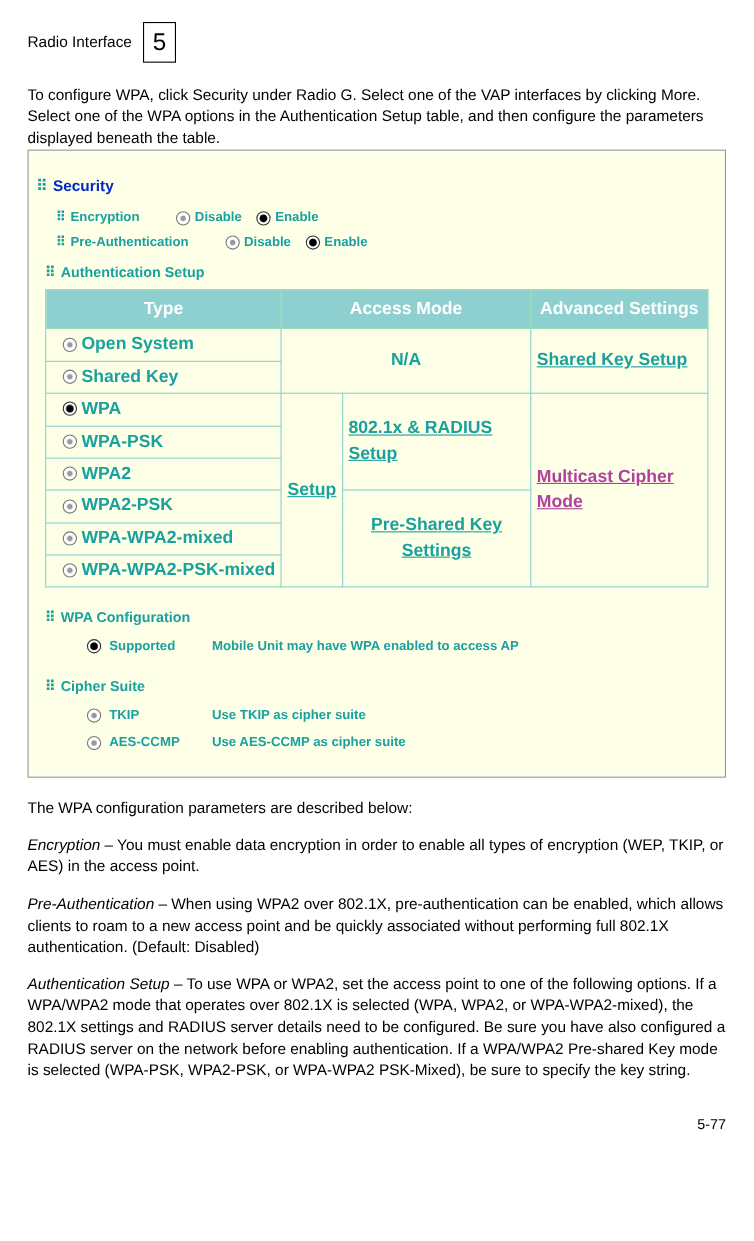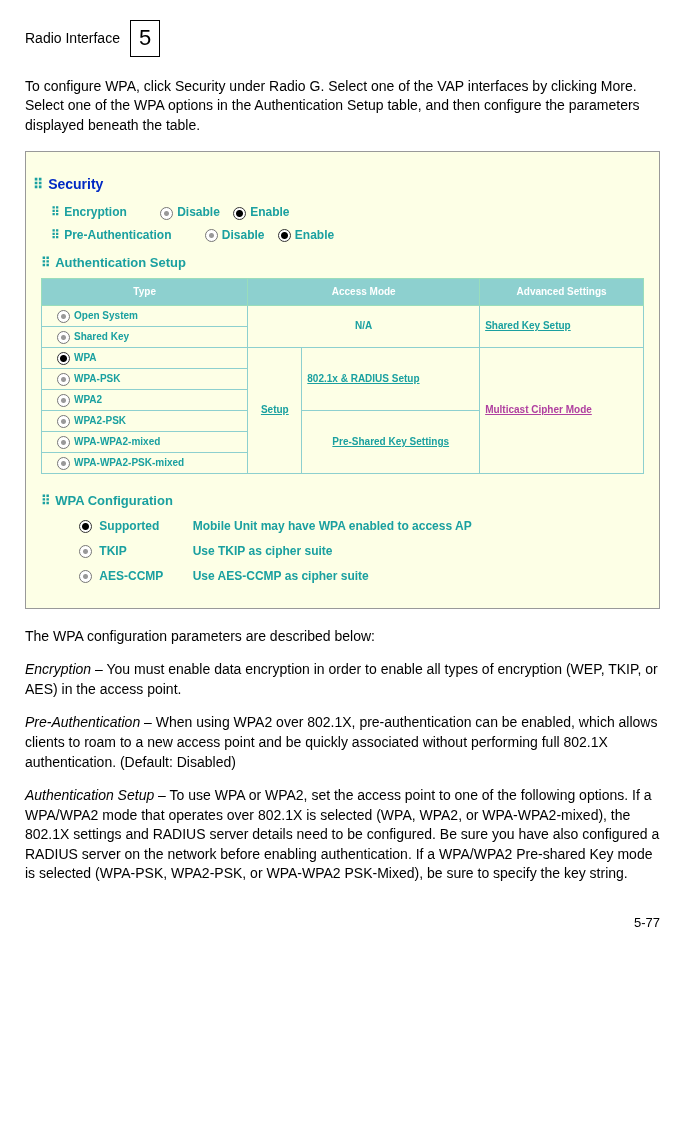--- a/index.html
+++ b/index.html
@@ -21,21 +21,21 @@
     }
     .header-text {
       font-size: 14px;
     }
     .chapter-box {
       border: 1px solid #000;
       padding: 2px 8px;
       font-size: 22px;
       font-weight: normal;
     }
-    .intro { margin-bottom: 15px; }
+    .intro { margin-bottom: 0; }
     .screenshot-box {
       border: 1px solid #999;
       background: #fdffe6;
       padding: 18px 15px 15px 15px;
       margin-bottom: 18px;
     }
     .sec-title {
       color: #0029c4;
       font-weight: bold;
       font-size: 14px;
@@ -57,21 +57,21 @@
       margin: 6px 0 6px 10px;
       font-size: 12px;
       color: #1aa0a0;
       font-weight: bold;
     }
     .radio-row .label-main { margin-right: 20px; }
     .tbl {
       border-collapse: collapse;
       width: 100%;
       margin-top: 6px;
-      font-size: 10px;
+      font-size: 16px;
     }
     .tbl th {
       background: #8dd0cf;
       color: #fff;
       font-weight: bold;
       padding: 6px 4px;
       border: 1px solid #9db;
       text-align: center;
     }
     .tbl td {
@@ -193,20 +193,24 @@
   <div class="sub-head" style="margin-top:18px">
     <span class="dots3">⠿</span>
     <span>WPA Configuration</span>
   </div>
   <div class="cfg-row">
     <span class="css-radio sel"></span>
     <span class="lbl">Supported</span>
     <span>Mobile Unit may have WPA enabled to access AP</span>
   </div>
 
+  <div class="sub-head" style="margin-top:20px">
+    <span class="dots3">⠿</span>
+    <span>Cipher Suite</span>
+  </div>
   <div class="cfg-row">
     <span class="css-radio"></span>
     <span class="lbl">TKIP</span>
     <span>Use TKIP as cipher suite</span>
   </div>
   <div class="cfg-row">
     <span class="css-radio"></span>
     <span class="lbl">AES-CCMP</span>
     <span>Use AES-CCMP as cipher suite</span>
   </div>

